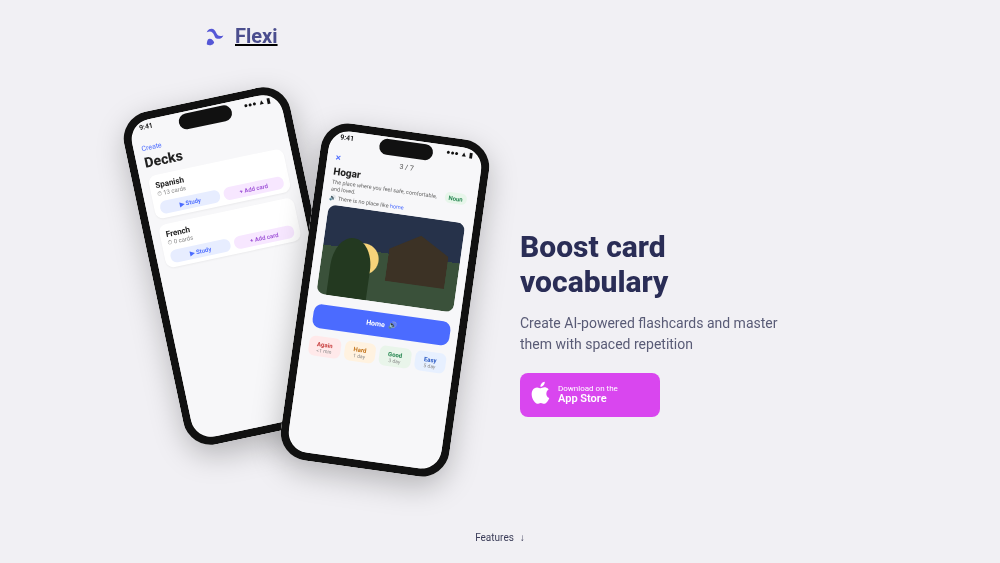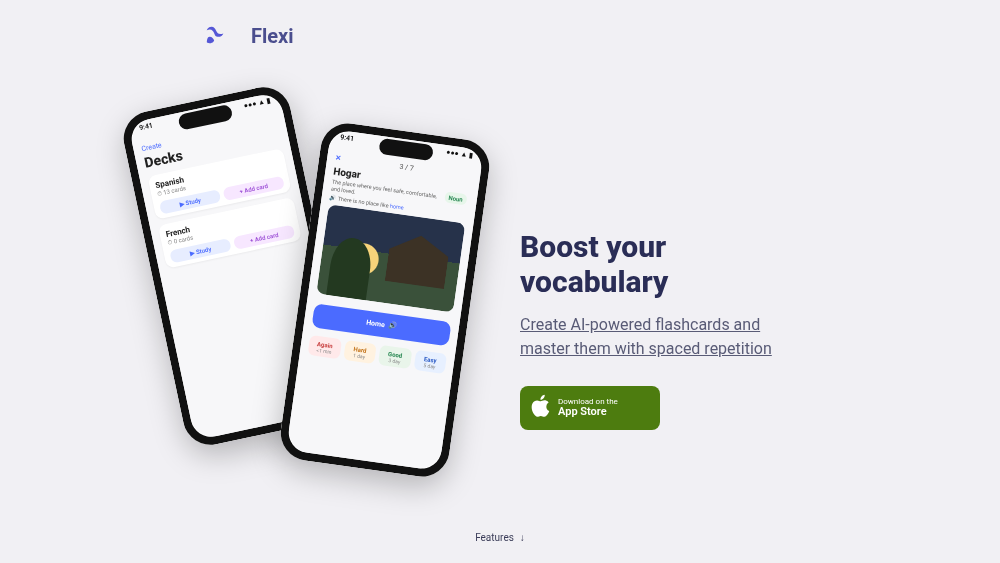--- a/index.html
+++ b/index.html
@@ -11,22 +11,23 @@
     position: relative;
     overflow: hidden;
   }
 
   
   .header {
     position: absolute;
     top: 24px;
     left: 205px;
     display: flex;
-    align-items: flex-start;
-    gap: 24px;
+    align-items: flex-end;
+    gap: 8px;
+    text-decoration: underline;
   }
   .logo-icon svg { display: block; }
   .logo-text {
     font-size: 20px;
     font-weight: 700;
     color: #4b4e8e;
   }
 
   
   .hero-text {
@@ -36,31 +37,30 @@
     width: 300px;
   }
   .hero-title {
     font-size: 30px;
     font-weight: 800;
     color: #2a2d56;
     line-height: 1.15;
     margin-bottom: 14px;
   }
   .hero-sub {
-    font-size: 16px;
+    font-size: 14px;
     color: #595b76;
     line-height: 1.5;
-    margin-bottom: 25px;
+    margin-bottom: 18px;
     max-width: 260px;
-    text-decoration: underline;
   }
   .appstore {
     width: 140px;
     height: 44px;
-    background: #4d7c0f;
+    background: #d946ef;
     border-radius: 8px;
     display: flex;
     align-items: center;
     padding: 0 10px;
     gap: 8px;
     cursor: pointer;
   }
   .appstore svg { fill: #fff; }
   .appstore-text small {
     display: block;
@@ -290,21 +290,21 @@
         <div class="pb-chip c-easy">
             <b>Easy</b>
             <i>5 day</i>
           </div>
       </div>
     </div>
   </div>
 </div>
 
 <div class="hero-text">
-  <h1 class="hero-title">Boost your vocabulary</h1>
+  <h1 class="hero-title">Boost card vocabulary</h1>
   <p class="hero-sub">Create AI-powered flashcards and master them with spaced repetition</p>
   <a class="appstore">
     <span>
       <svg width="20" height="24" viewBox="0 0 24 28">
           <path d="M19.6 14.8c0-3.3 2.7-4.9 2.8-5-1.5-2.2-3.9-2.5-4.7-2.6-2-.2-3.9 1.2-4.9 1.2s-2.6-1.2-4.3-1.1c-2.2 0-4.2 1.3-5.4 3.3-2.3 4-0.6 9.9 1.6 13.1 1.1 1.6 2.4 3.3 4.1 3.3 1.6-.1 2.3-1.1 4.2-1.1s2.5 1.1 4.3 1c1.8 0 2.9-1.6 4-3.2 1.3-1.8 1.8-3.6 1.8-3.7-.1 0-3.5-1.3-3.5-5.2zM16.3 4.7c.9-1.1 1.5-2.6 1.4-4.2-1.3.1-2.9.9-3.8 2-0.9 1-1.6 2.6-1.4 4.1 1.5.1 3-.8 3.8-1.9z"></path>
         </svg>
     </span>
     <span class="appstore-text">
       <small>Download on the</small>
       <span>App Store</span>

